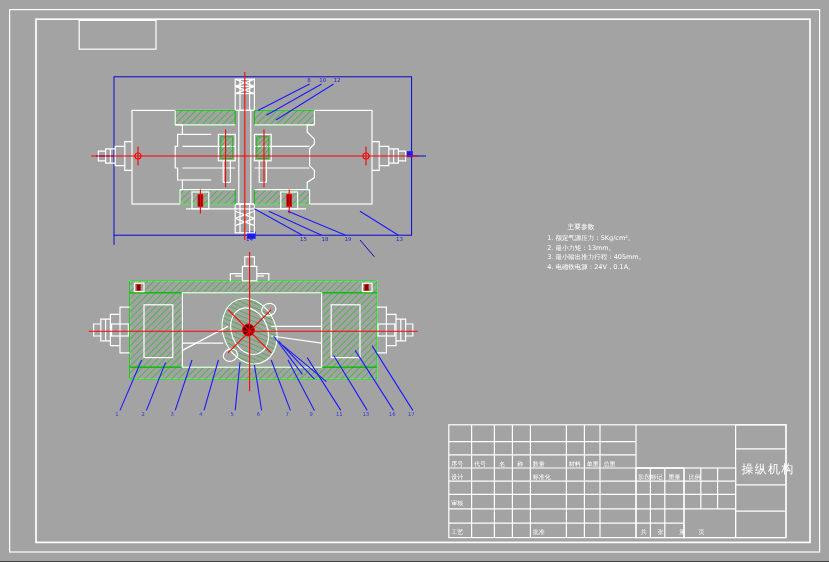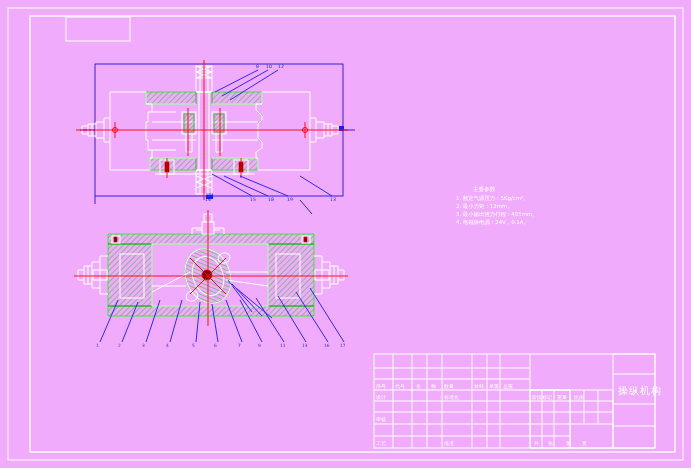--- a/index.html
+++ b/index.html
@@ -1,18 +1,18 @@
 <!DOCTYPE html>
 <html><head>
 <meta charset="utf-8">
 <style>
   html,body{margin:0;padding:0;background:#000;}
   body{width:691px;height:468px;overflow:hidden;
        font-family:"DejaVu Sans","Liberation Sans",sans-serif;}
-  #stage{position:relative;width:691px;height:468px;background:#f0abfc;}
+  #stage{position:relative;width:691px;height:468px;background:#a3a3a3;}
   svg#cad{position:absolute;left:0;top:0;width:691px;height:468px;display:block;}
   .wht{stroke:#ffffff;fill:none;stroke-width:1;}
   .wht2{stroke:#ffffff;fill:none;stroke-width:1.4;}
   .red{stroke:#ff0000;fill:none;stroke-width:0.9;}
   .blu{stroke:#0000d8;fill:none;stroke-width:0.8;}
   .blu2{stroke:#1a1aff;fill:none;stroke-width:0.9;}
   .tbl{stroke:#ffffff;fill:none;stroke-width:1;}
   text{font-family:"DejaVu Sans","Liberation Sans",sans-serif;}
   .tnote{fill:#ffffff;font-size:5.4px;}
   .tnoteh{fill:#ffffff;font-size:5.6px;}

